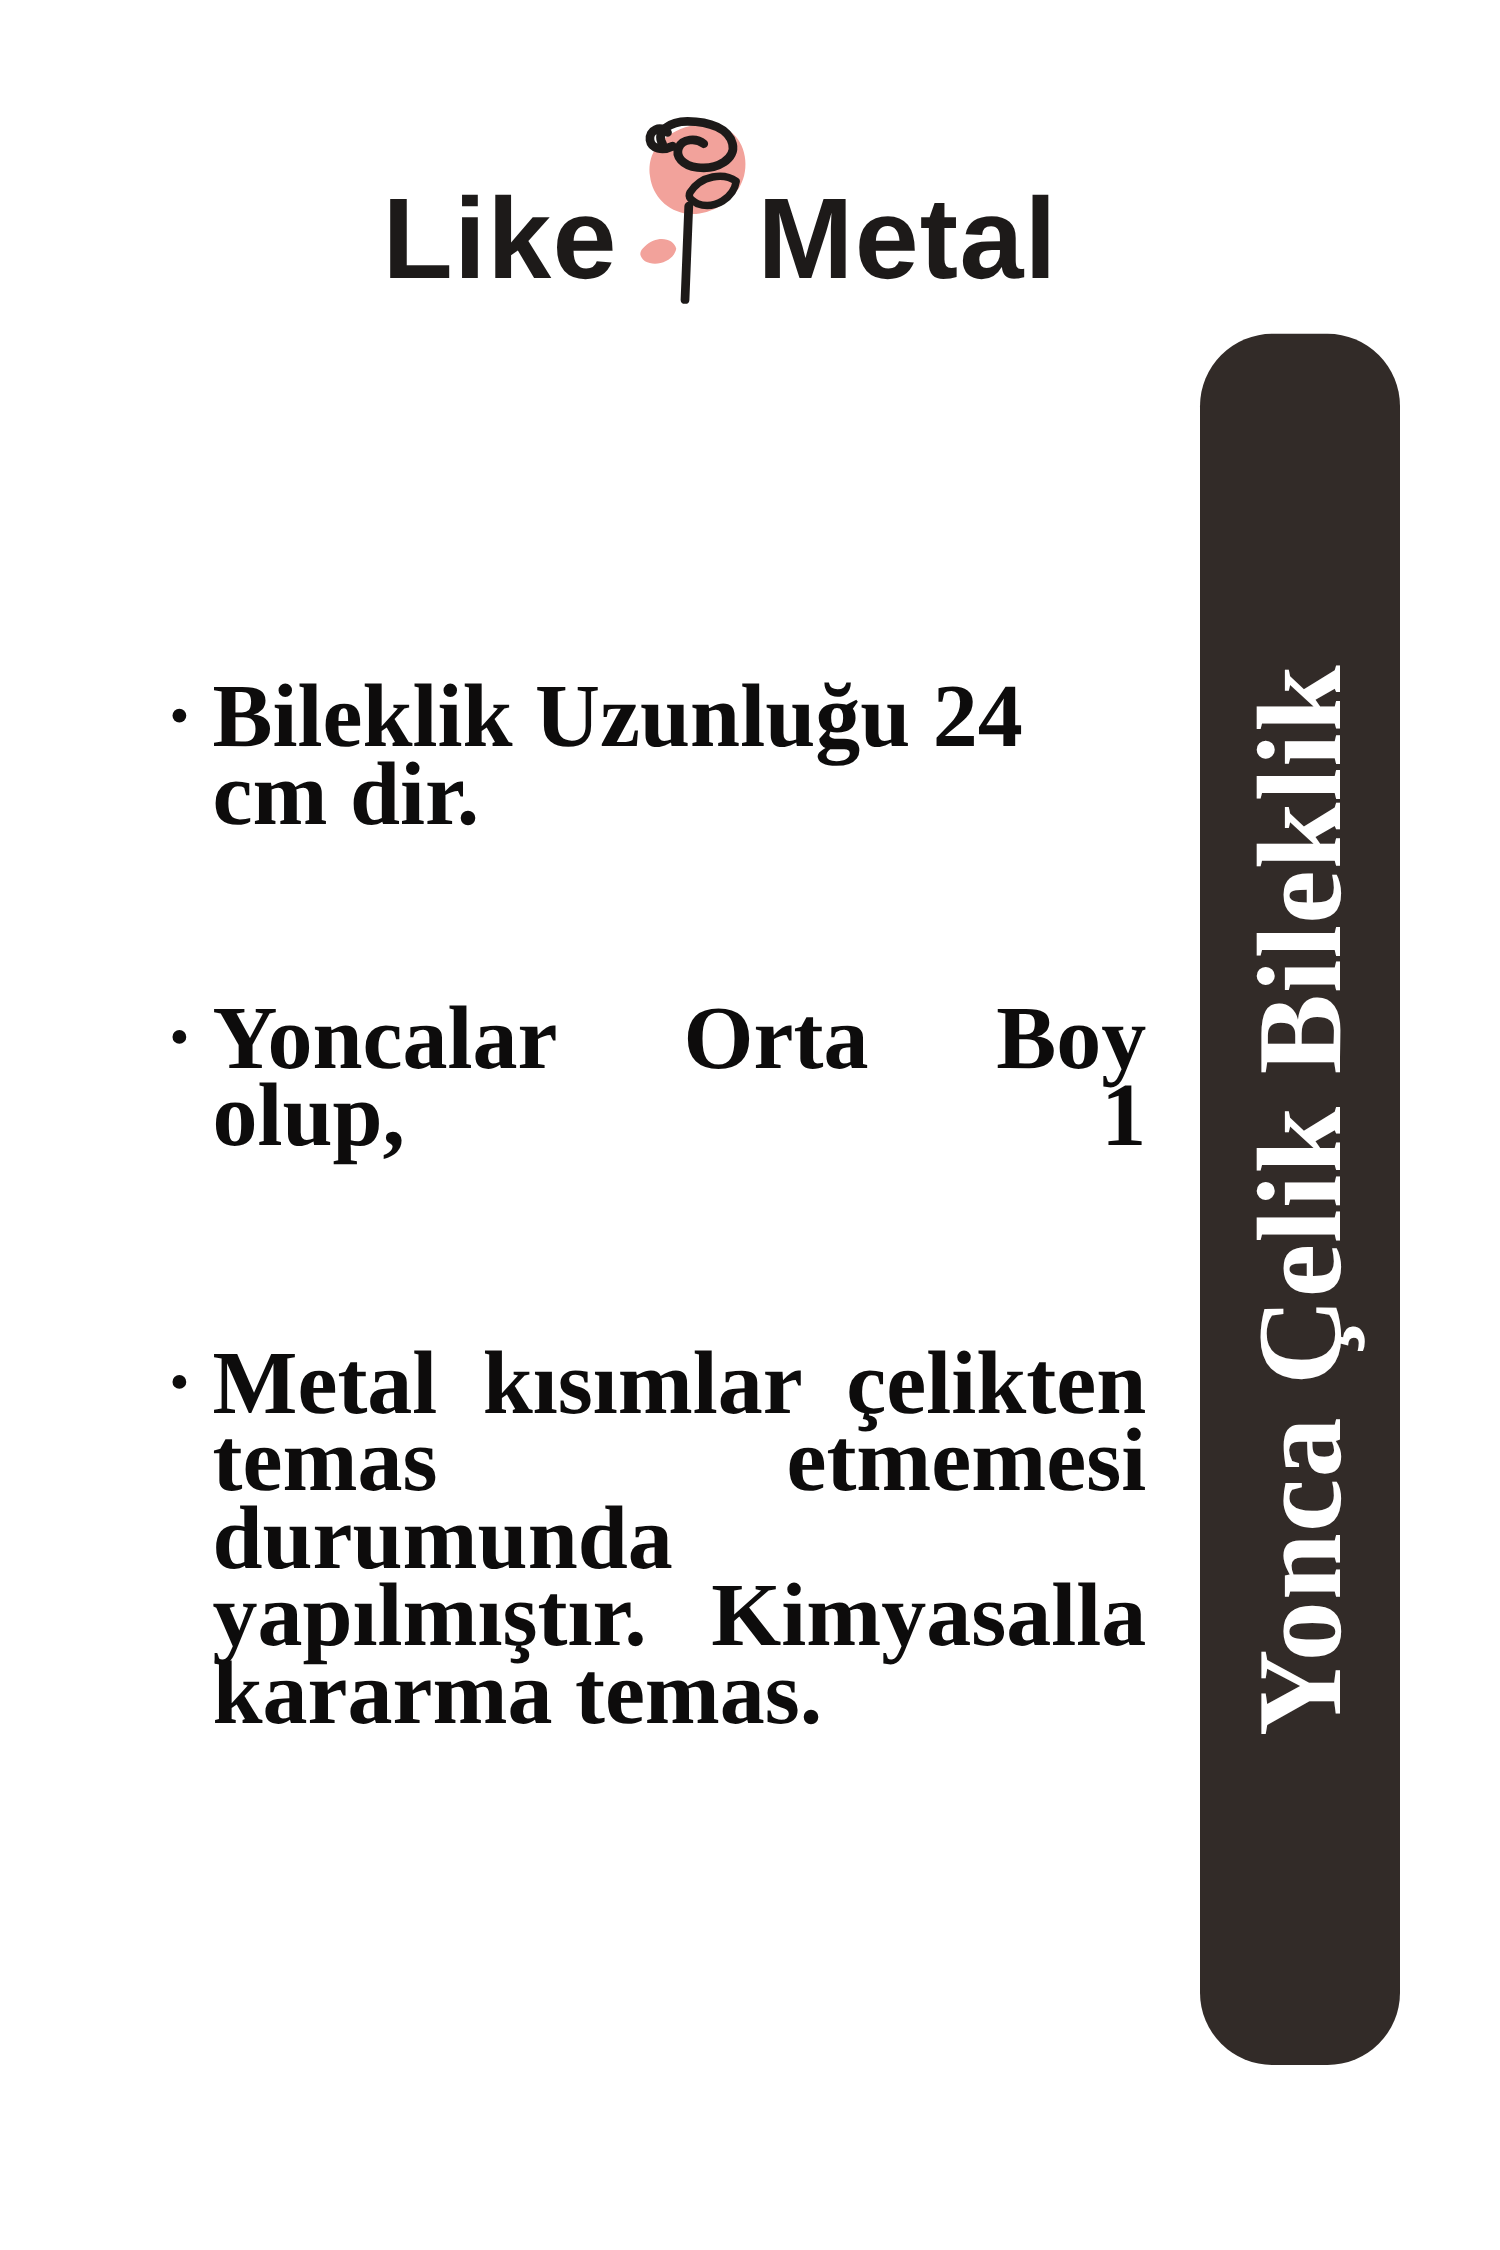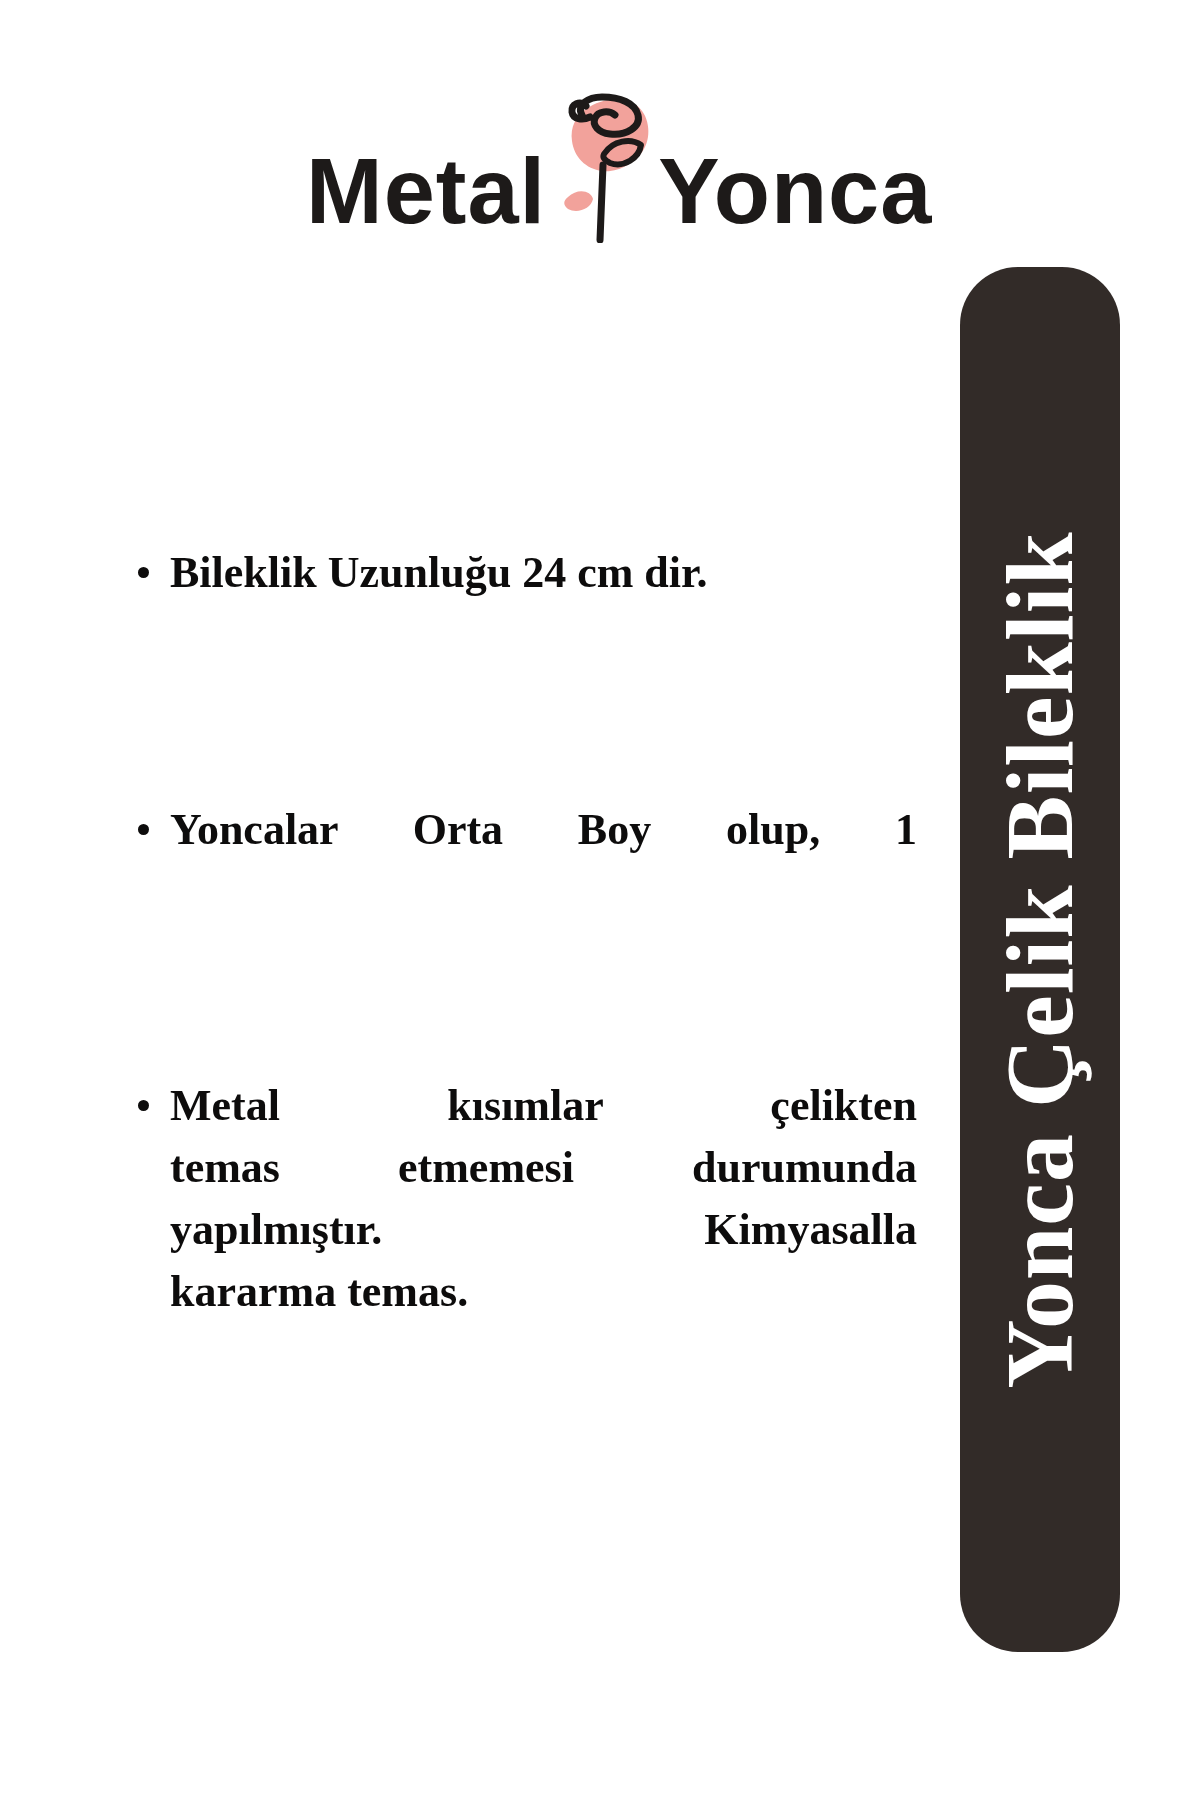--- a/index.html
+++ b/index.html
@@ -14,21 +14,21 @@
   }
   .logo-word{
     font-family:"Liberation Sans","DejaVu Sans",sans-serif;
     font-weight:700;font-size:92px;line-height:1;letter-spacing:1px;
     color:#1d1a19;margin-top:52px;
   }
   .rose-svg{display:block;margin:0 6px;}
   
   .bullet{
     position:absolute;left:138px;display:flex;gap:21px;
-    color:#0d0c0c;font-weight:700;font-size:44px;line-height:62px;
+    color:#0d0c0c;font-weight:700;font-size:72px;line-height:62px;
   }
   .bullet .dot{
     flex:none;width:11px;height:11px;border-radius:50%;
     background:#0d0c0c;margin-top:25px;
   }
   .bullet .lines{width:747px;}
   .line{display:block;}
   .jl{text-align:justify;text-align-last:justify;text-justify:inter-word;}
   .b1{top:542px;}
   .b2{top:779px;margin-top:20px;}
@@ -44,34 +44,34 @@
     white-space:nowrap;
     color:#ffffff;font-weight:700;font-size:96px;line-height:1;
     letter-spacing:1px;
     font-family:"Liberation Serif","DejaVu Serif",serif;
   }
 </style>
 </head>
 <body style="background: rgb(255, 255, 255);">
 
 <div class="logo">
-  <span class="logo-word" style="color: rgb(29, 26, 25);">Metal</span>
+  <span class="logo-word" style="color: rgb(29, 26, 25);">Like</span>
   <svg class="rose-svg" width="100" height="150" viewBox="0 0 100 150" aria-hidden="true">
 
     <path d="M34,16 C48,6 70,2 84,12 C97,21 100,42 92,56 C84,70 66,80 50,78 C34,76 22,64 20,48 C18,34 24,23 34,16 Z" fill="#f2a29b"></path>
 
     <path d="M16,104 C25,95 39,97 41,106 C39,116 25,121 16,116 C11,112 11,108 16,104 Z" fill="#f2a29b"></path>
 
     <path d="M38,24 C30,28 21,26 20,19 C19,11 28,7 34,13 M30,22 C24,12 36,4 50,4 C68,4 83,10 86,22 C89,34 74,43 58,41 C46,39.5 40,32 43,25 C46,18 57,17 63,22" fill="none" stroke="#1d1a19" stroke-width="7" stroke-linecap="round"></path>
 
     <path d="M52,61 C61,47 79,45 89,52 C87,65 72,75 58,70 C53,67 50,65 52,61 Z" fill="none" stroke="#1d1a19" stroke-width="6" stroke-linejoin="round"></path>
 
     <path d="M51,72 C50,96 49,122 48,147" fill="none" stroke="#1d1a19" stroke-width="7" stroke-linecap="round"></path>
   </svg>
-  <span class="logo-word" style="color: rgb(29, 26, 25);">Yonca</span>
+  <span class="logo-word" style="color: rgb(29, 26, 25);">Metal</span>
 </div>
 
 <div class="bullet b1">
   <span class="dot"></span>
   <span class="lines">
     <span class="line">Bileklik Uzunluğu 24 cm dir.</span>
   </span>
 </div>
 
 <div class="bullet b2">

